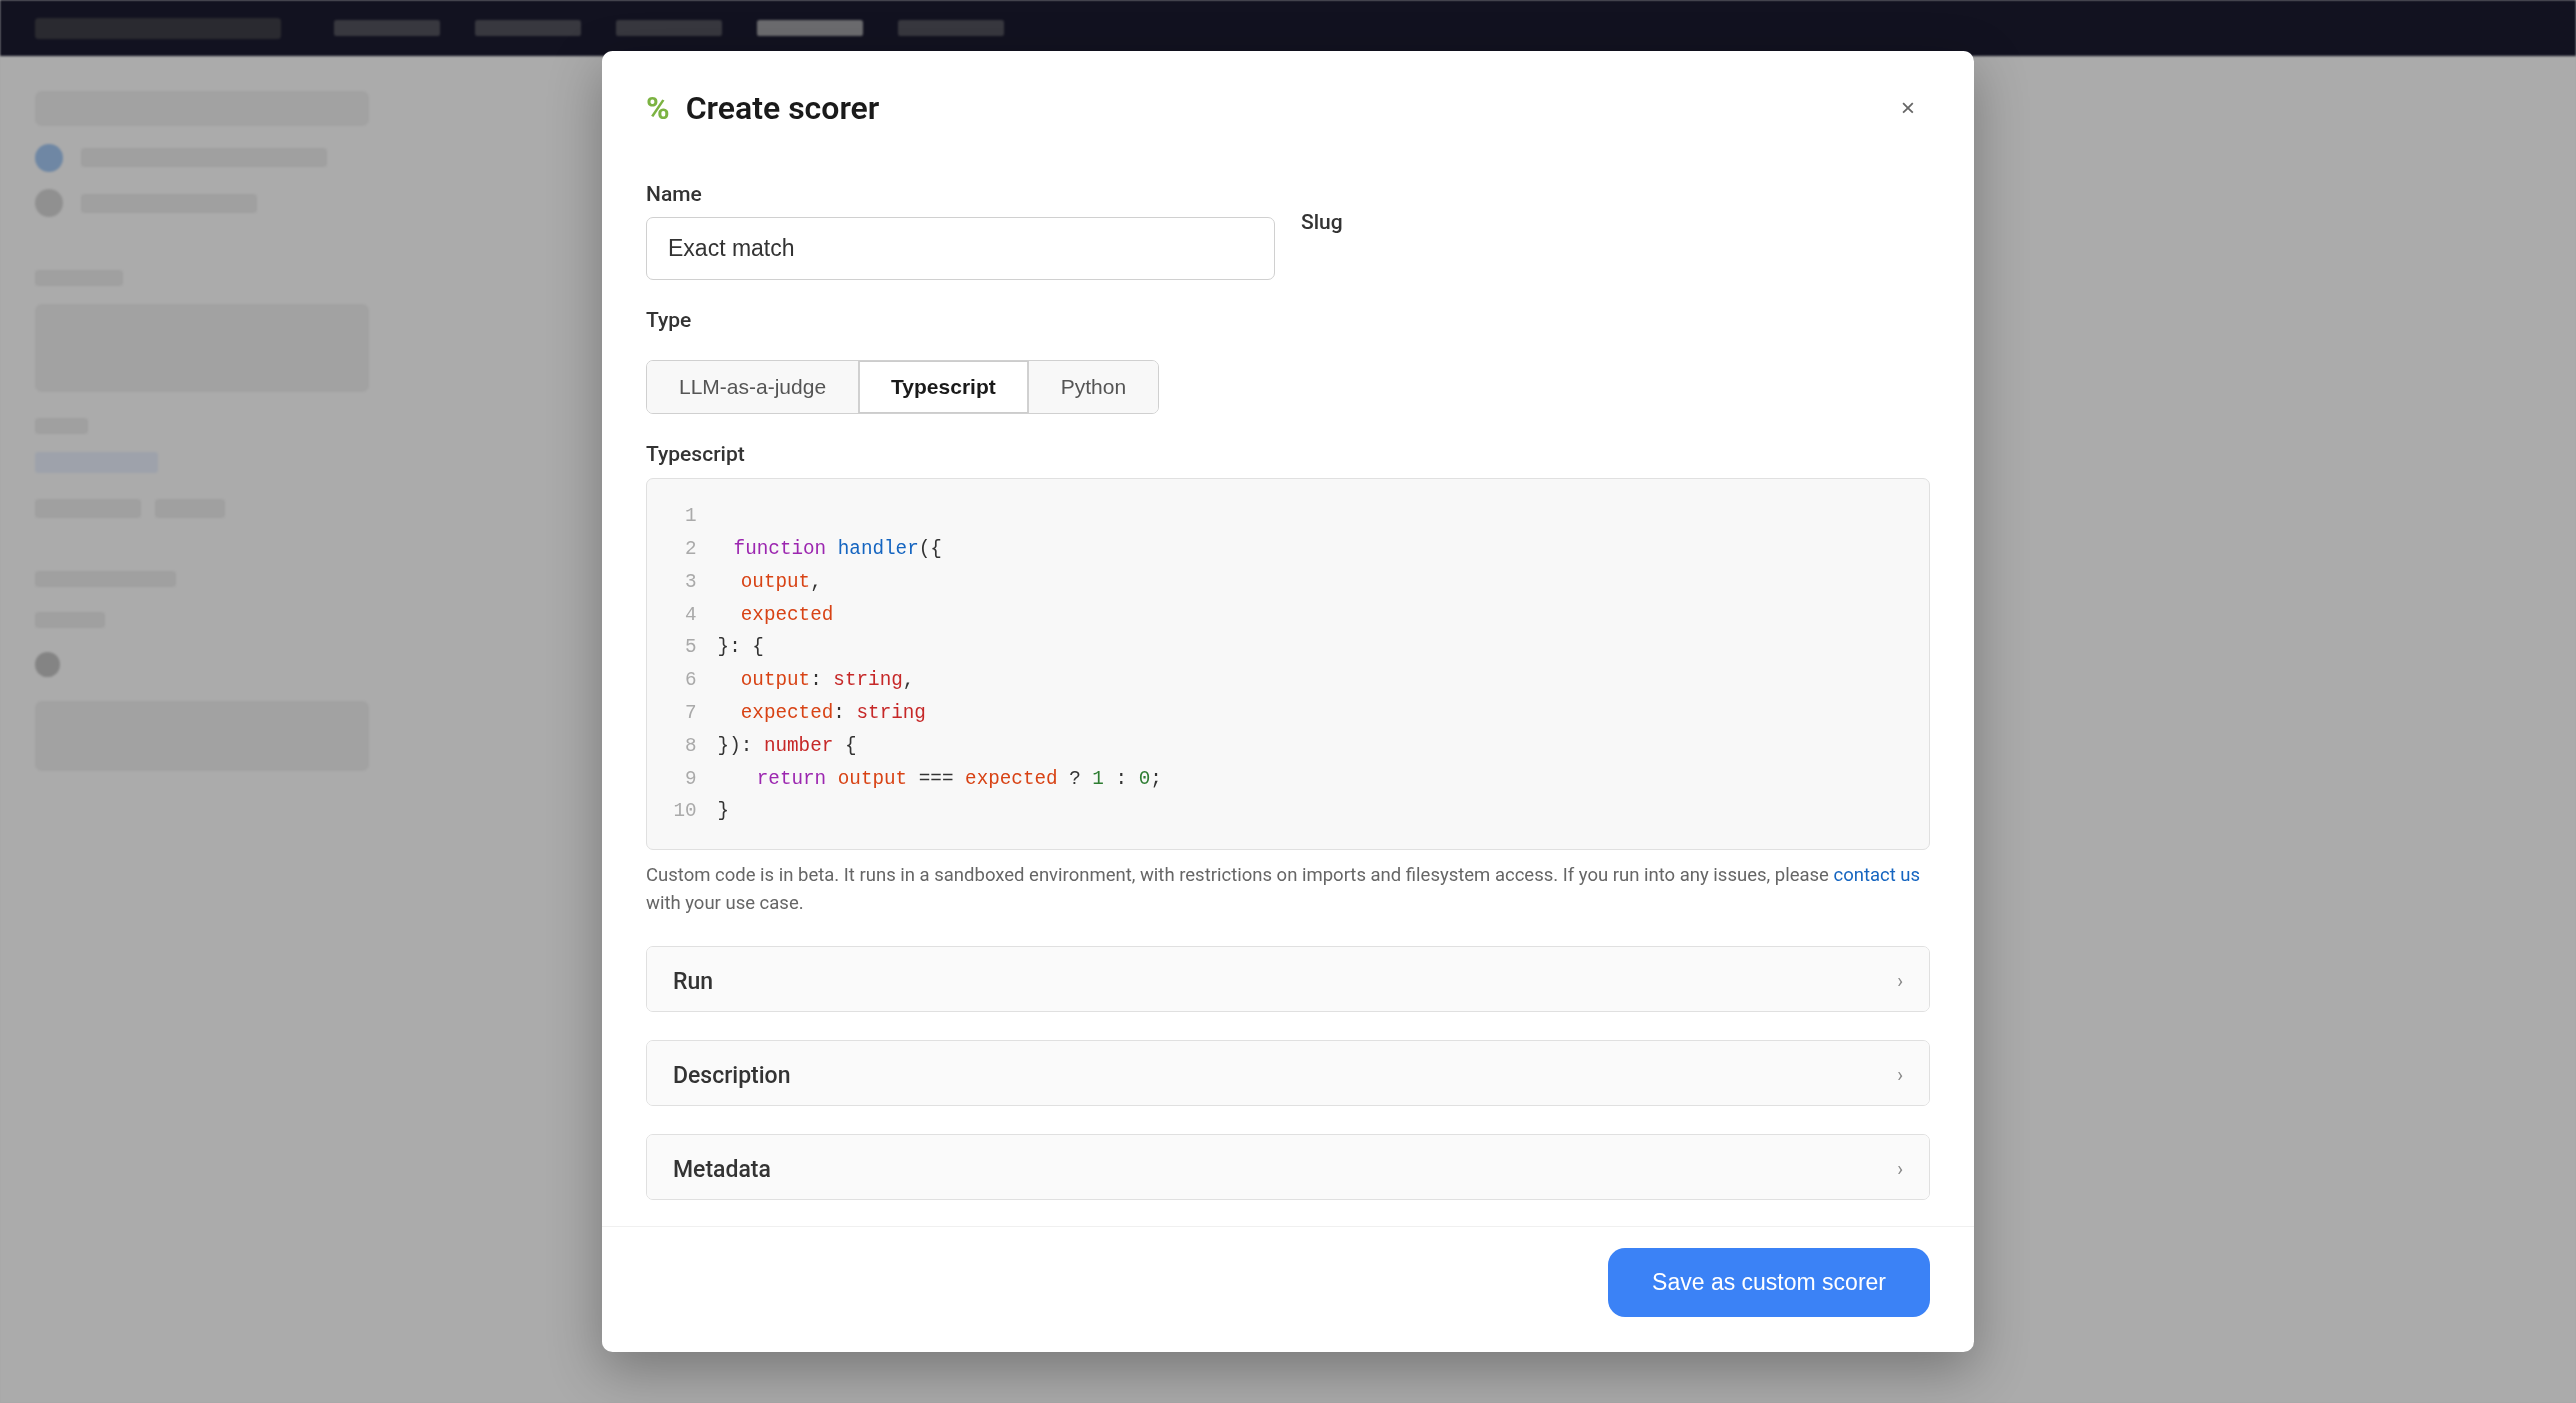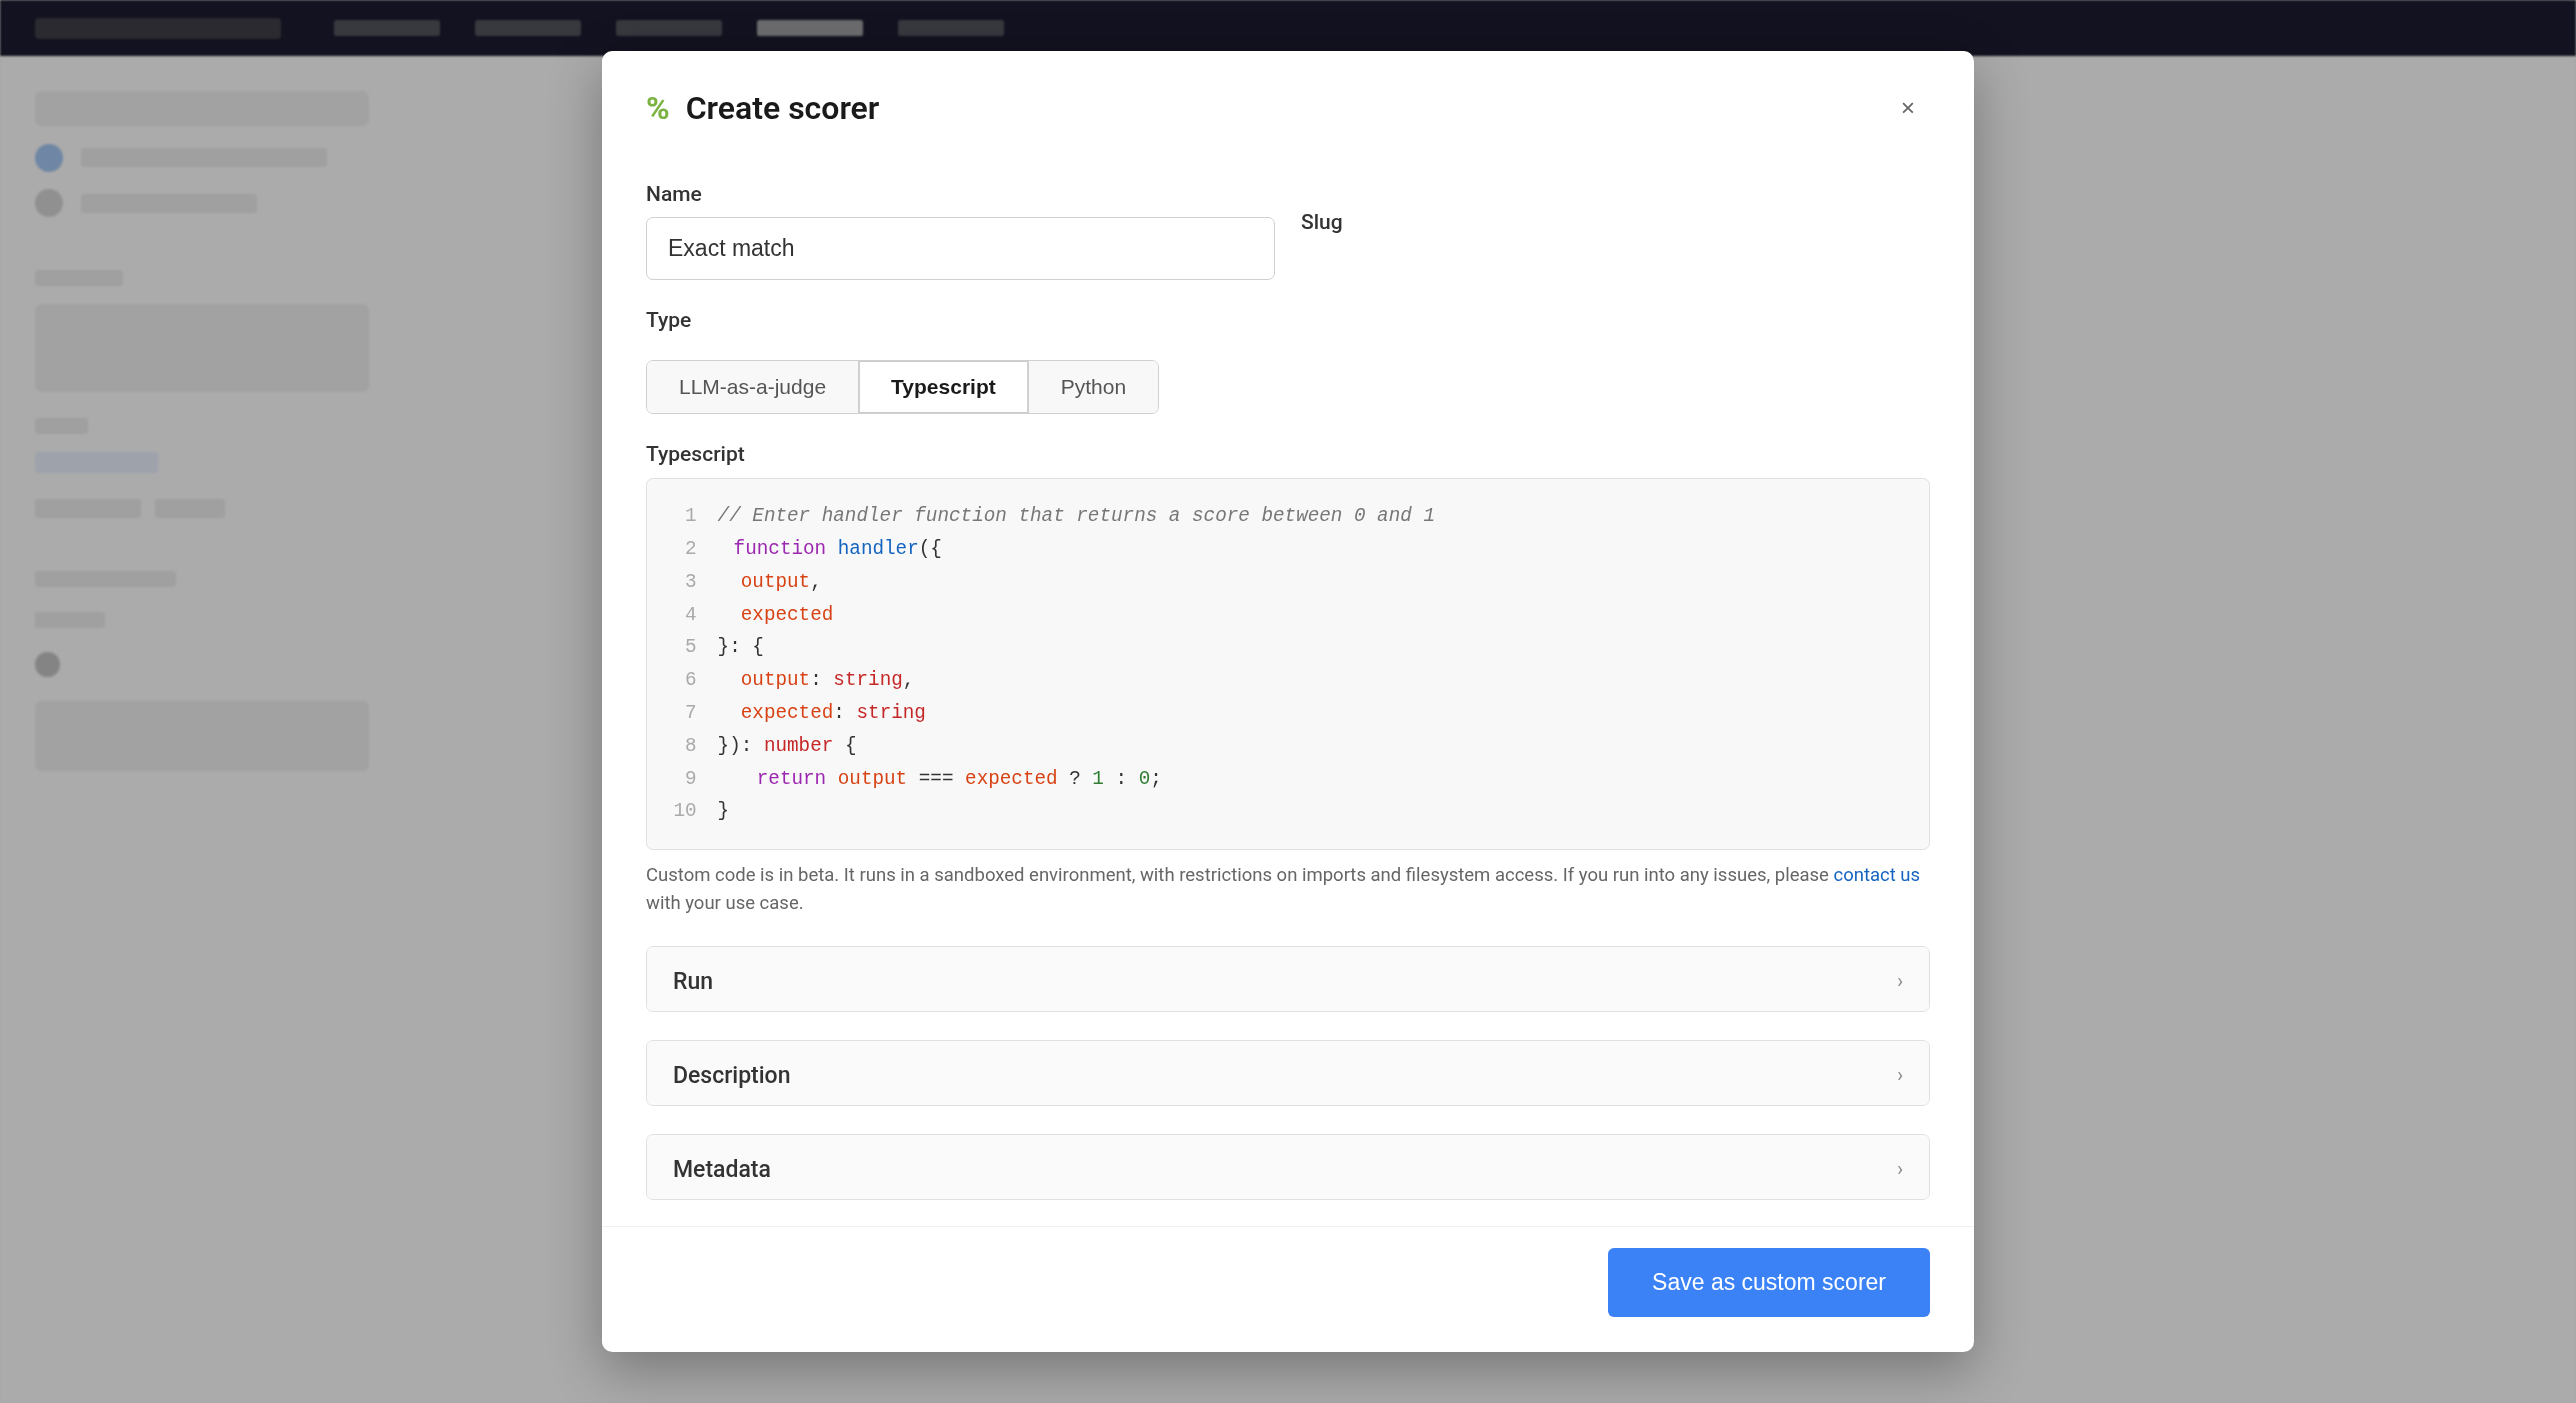--- a/index.html
+++ b/index.html
@@ -312,21 +312,21 @@
       padding: 21px 44px 35px;
       display: flex;
       justify-content: flex-end;
       border-top: 1.3px solid #f0f0f0;
     }
 
     .save-button {
       background: #3b82f6;
       color: white;
       border: none;
-      border-radius: 6px;
+      border-radius: 17px;
       padding: 21px 44px;
       font-size: 23px;
       font-weight: 500;
       cursor: pointer;
       white-space: nowrap;
     }
 
     .bg-row {
       display: flex;
       align-items: center;
@@ -422,21 +422,20 @@
           <button class="type-tab active">Typescript</button>
           <button class="type-tab">Python</button>
         </div>
       </div>
 
       <div class="code-section">
         <label class="form-label">Typescript</label>
         <div class="code-editor">
           <div class="code-line">
             <span class="line-num">1</span>
-            <span class="code-content comment">// Enter handler function that returns a score between 0 and 1</span>
           </div>
           <div class="code-line">
             <span class="line-num">2</span>
             <span class="code-content"><span class="kw">function</span> <span class="fn">handler</span>({</span>
           </div>
           <div class="code-line">
             <span class="line-num">3</span>
             <span class="code-content">  <span class="param">output</span>,</span>
           </div>
           <div class="code-line">

